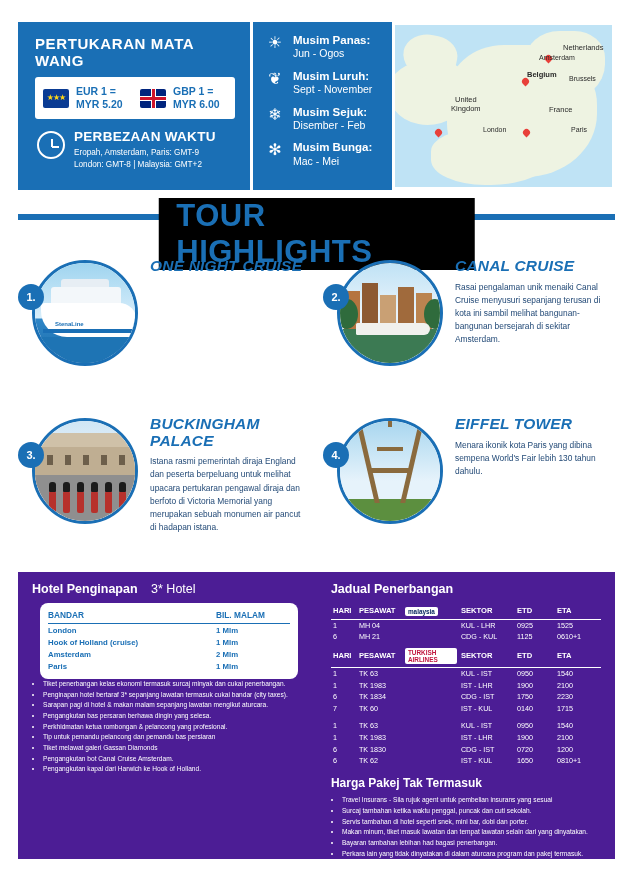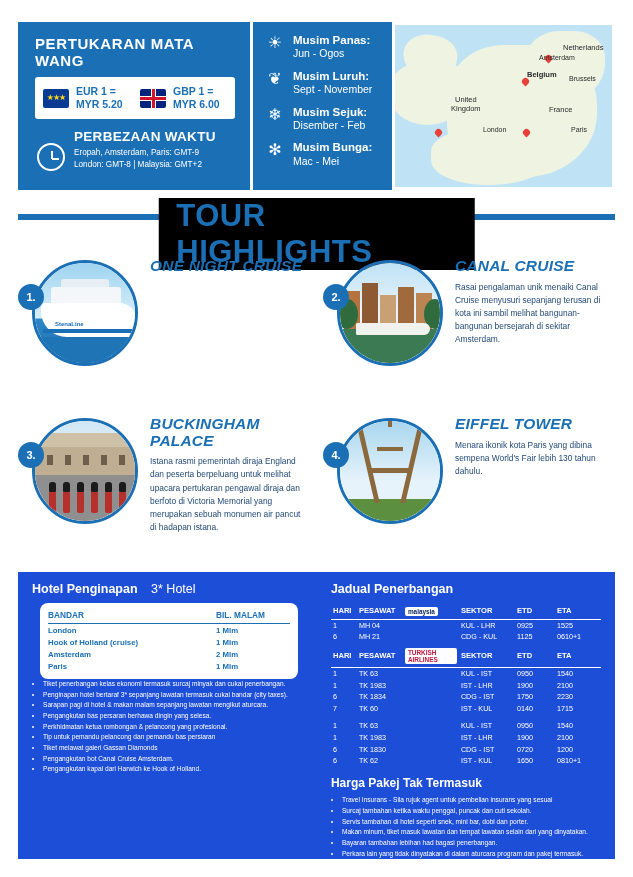--- a/index.html
+++ b/index.html
@@ -74,21 +74,21 @@
   .uk-cross-h { position:absolute; left:0; top:8px; width:26px; height:3px; background:#cf142b; z-index:2;}
   .uk-cross-v { position:absolute; left:11.5px; top:0; width:3px; height:19px; background:#cf142b; z-index:2;}
   .rate-text {
     color: #1a6fb5;
     font-size: 10.5px;
     font-weight: bold;
     line-height: 1.25;
   }
   .time-row {
     display: flex;
-    align-items: flex-end;
+    align-items: flex-start;
     gap: 9px;
     padding-left: 2px;
   }
   .clock-icon {
     width: 28px; height: 28px;
     border: 2.5px solid #ffffff;
     border-radius: 50%;
     position: relative;
     flex: none;
     margin-top: 2px;
@@ -218,21 +218,21 @@
     content:""; position:absolute; bottom:0; width: 5px; height: 76px; background:#8a6a3d;
   }
   .eiffel .leg::before { left: 3px; transform: skewX(13deg); }
   .eiffel .leg::after { right: 3px; transform: skewX(-13deg); }
   .eiffel .arch { position:absolute; bottom: 30px; left:-19px; width: 38px; height: 5px; background:#8a6a3d;}
   .eiffel .arch2 { position:absolute; bottom: 52px; left:-13px; width: 26px; height: 4px; background:#8a6a3d;}
   .eiffel .spire { position:absolute; bottom: 76px; left:-2px; width: 4px; height: 26px; background:#8a6a3d;}
   
   .bottom {
     position:absolute; left:18px; top: 572px; width: 597px; height: 287px;
-    background:#1d4ed8; color:#fff;
+    background:#4c1d95; color:#fff;
     padding: 10px 14px 12px 14px;
     display:flex; gap: 14px;
   }
   .col-left { width: 288px; }
   .col-right { width: 273px; }
   .panel-title { font-size: 12.5px; font-weight: bold; margin-bottom: 7px; }
   .panel-title .sub { font-weight: normal; }
   .hotel-table {
     background:#fff; color:#1a6fb5; border-radius:8px;
     padding: 6px 8px 7px 8px;

